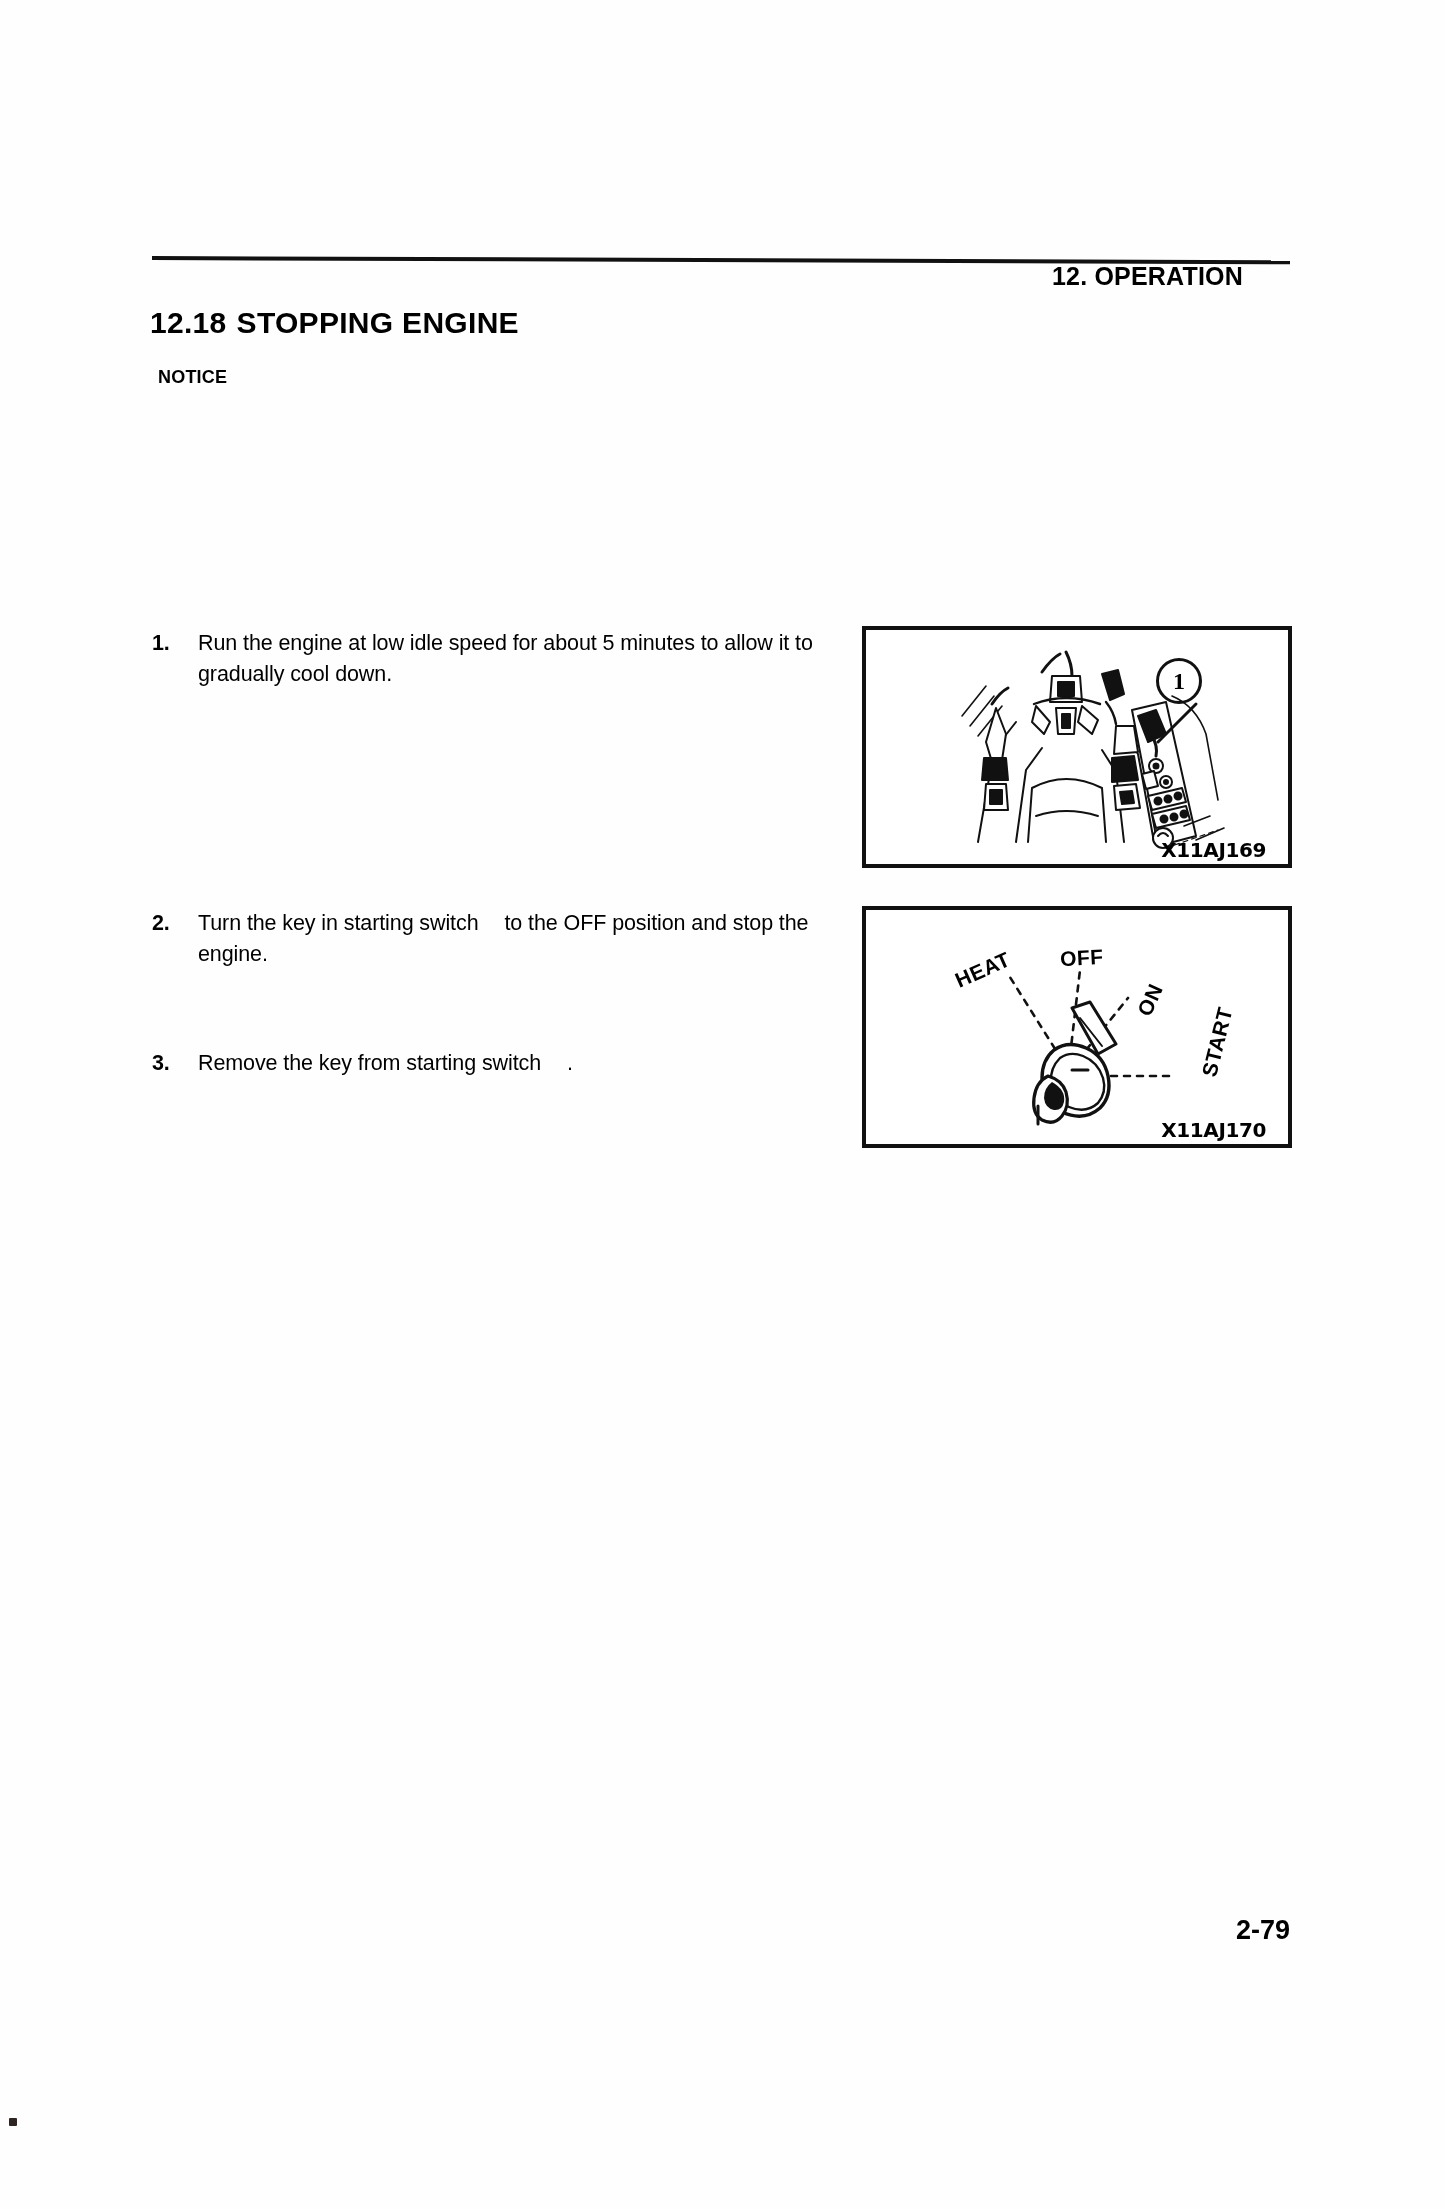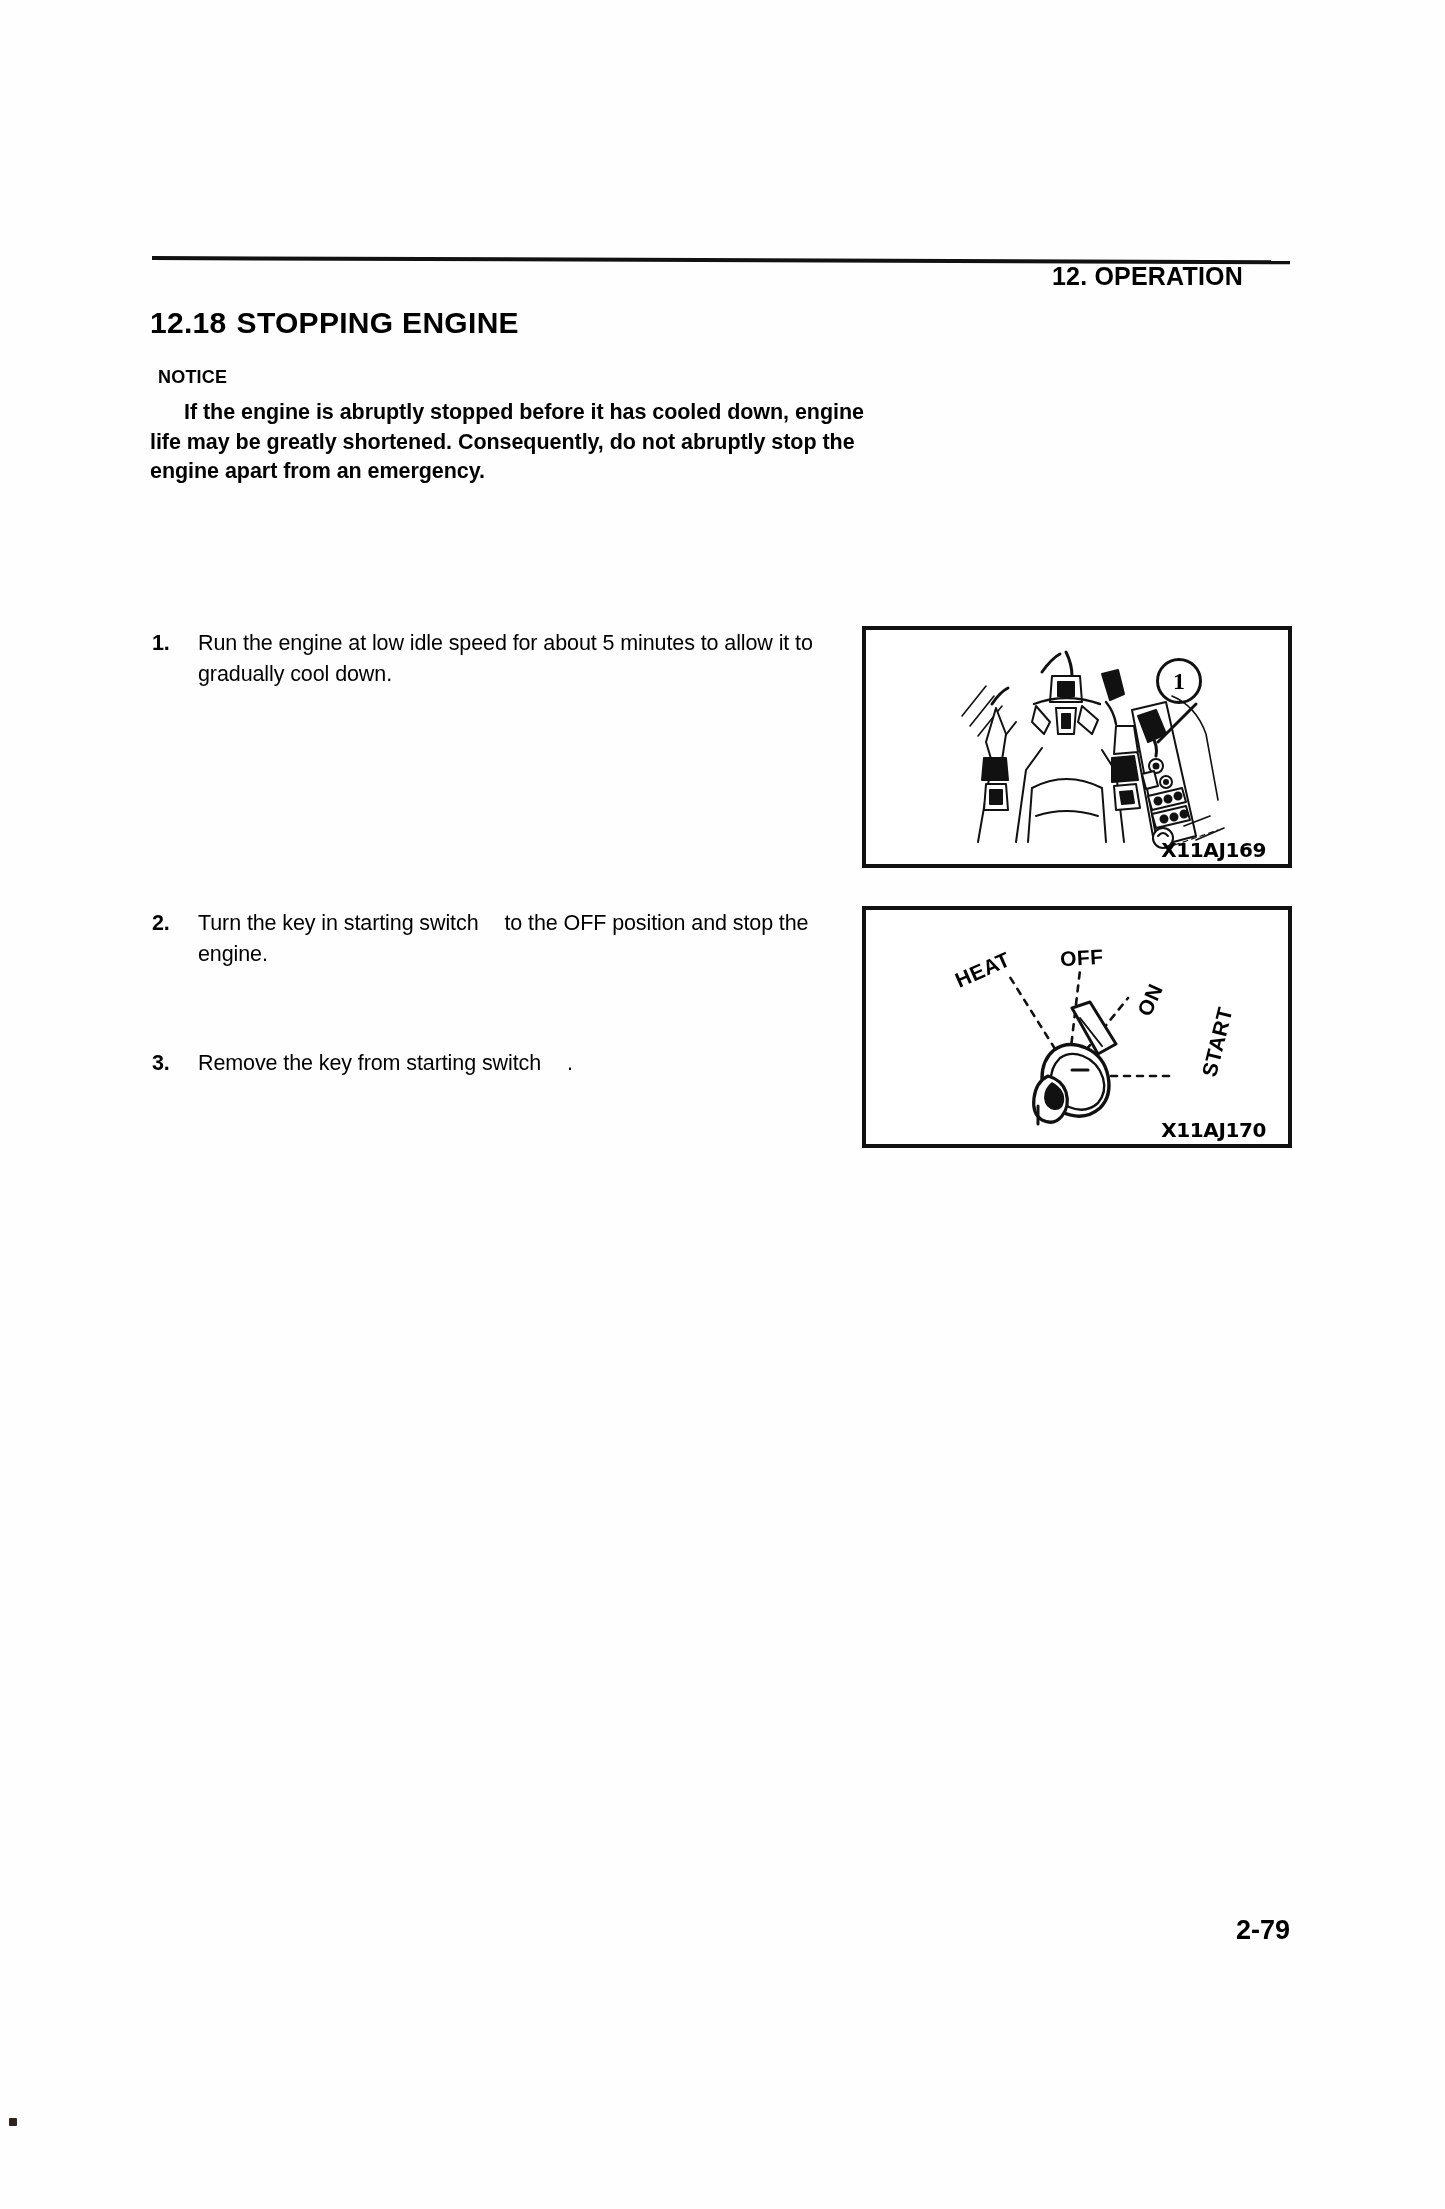--- a/index.html
+++ b/index.html
@@ -184,21 +184,20 @@
 
   <div class="header-title">12. OPERATION</div>
   <div class="header-rule"></div>
 
   <div class="section-heading">
     <span class="num">12.18</span><span>STOPPING ENGINE</span>
   </div>
 
   <div class="notice-label">NOTICE</div>
   <div class="notice-body">
-    <p>If the engine is abruptly stopped before it has cooled down, engine life may be greatly shortened. Consequently, do not abruptly stop the engine apart from an emergency.</p>
   </div>
 
   <div class="step" id="step-1">
     <span class="step-num">1.</span>
     <span class="step-text">Run the engine at low idle speed for about 5 minutes to allow it to gradually cool down.</span>
   </div>
 
   <div class="step" id="step-2">
     <span class="step-num">2.</span>
     <span class="step-text"><span>Turn the key in starting switch</span><span class="callout-gap"></span><span>to the OFF position and stop the engine.</span></span>

